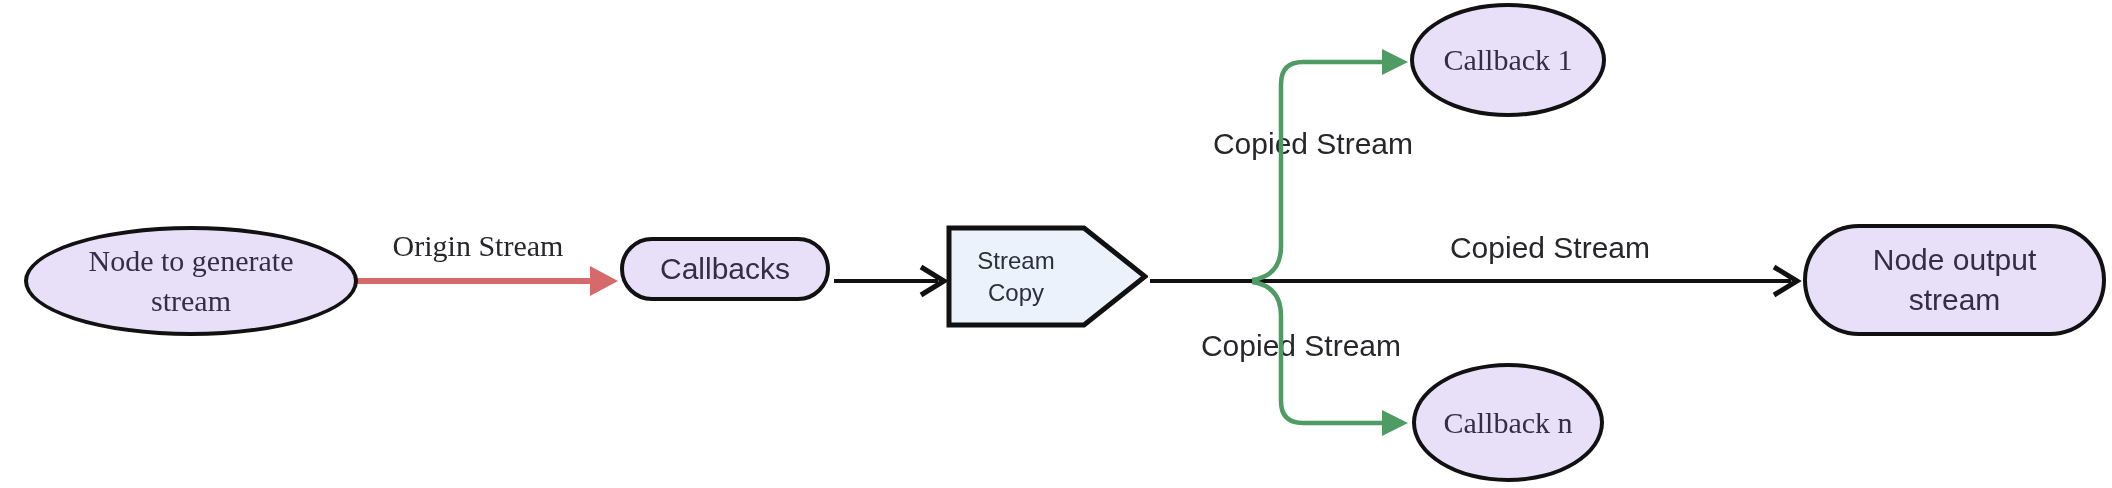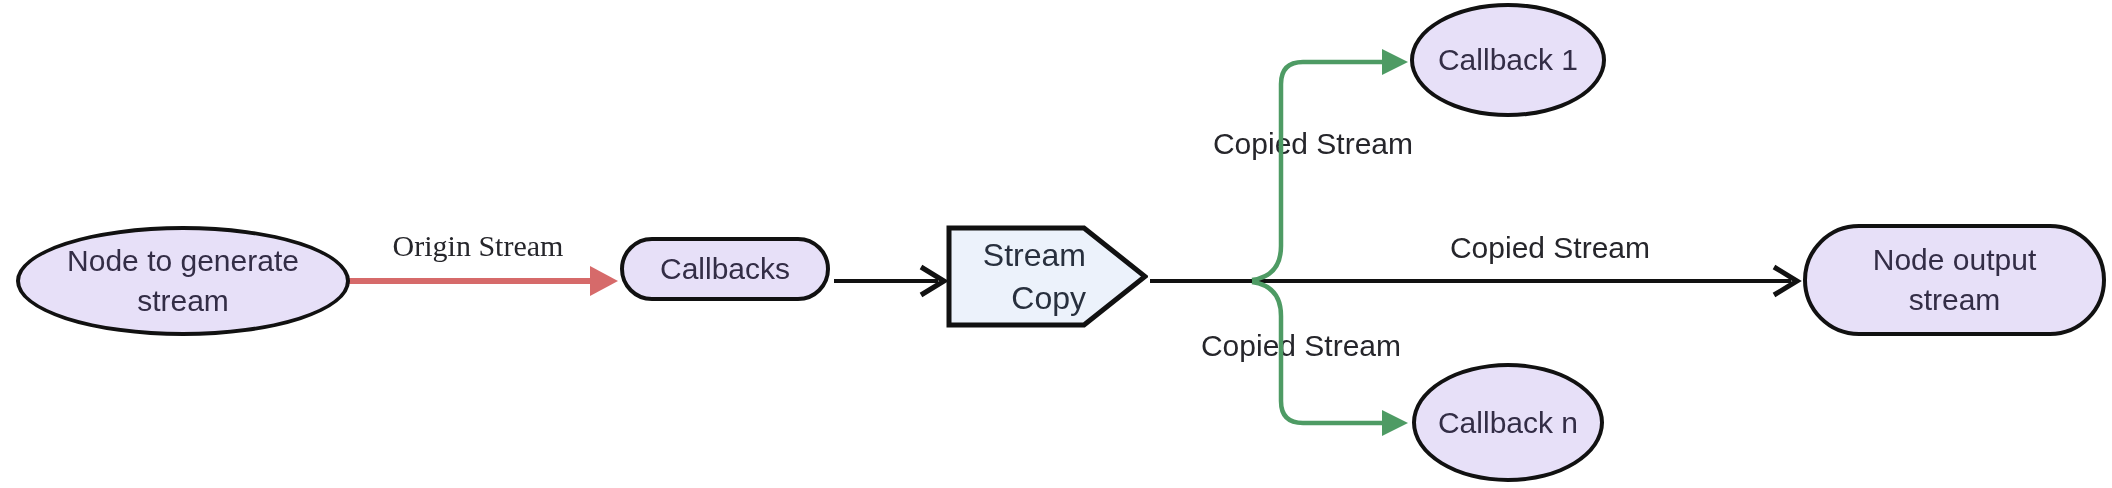--- a/index.html
+++ b/index.html
@@ -26,37 +26,37 @@
   .stroke-red{stroke:var(--edge-red);}
   .stroke-green{stroke:var(--edge-green);}
   .fill-red{fill:var(--edge-red);}
   .fill-green{fill:var(--edge-green);}
   .nofill{fill:none;}
 
   
   .node{position:absolute;display:flex;align-items:center;justify-content:center;text-align:center;
     box-sizing:border-box;background:var(--node-fill);border:4px solid var(--node-border);
     color:var(--node-text);font-size:30px;line-height:1.33;z-index:3;}
-  .ellipse{border-radius:50%;}
+  .ellipse{border-radius:50%;font-family:Liberation Serif, serif;}
   .stadium{border-radius:60px;}
-  .n-generate{left:16px;top:226px;width:334px;height:110px;}
+  .n-generate{left:24px;top:226px;width:334px;height:110px;}
   .n-generate .node-label{width:250px;}
   .n-callbacks{left:620px;top:237px;width:210px;height:64px;border-radius:46px;}
   .n-callback1{left:1410px;top:3px;width:196px;height:114px;}
   .n-callbackn{left:1412px;top:363px;width:192px;height:119px;}
   .n-output{left:1803px;top:224px;width:303px;height:112px;border-radius:56px;}
   .n-output .node-label{width:210px;}
 
   
   .n-streamcopy{position:absolute;left:946px;top:225px;width:202px;height:103px;z-index:3;}
   .n-streamcopy svg{position:absolute;left:0;top:0;}
   .n-streamcopy .pent{fill:var(--copy-fill);stroke:var(--node-border);stroke-width:5;stroke-linejoin:miter;}
   .n-streamcopy .node-label{position:absolute;left:0;top:0;width:140px;height:103px;
-    display:flex;align-items:center;justify-content:center;text-align:right;
-    color:#28303E;font-size:32px;line-height:1.33;}
+    display:flex;align-items:center;justify-content:center;text-align:center;
+    color:#28303E;font-size:24px;line-height:1.33;}
 </style>
 </head>
 <body>
 
 <div class="canvas">
 
   <div class="edge-label lbl-origin">Origin Stream</div>
   <div class="edge-label lbl-copied-top">Copied Stream</div>
   <div class="edge-label lbl-copied-mid">Copied Stream</div>
   <div class="edge-label lbl-copied-bottom">Copied Stream</div>

